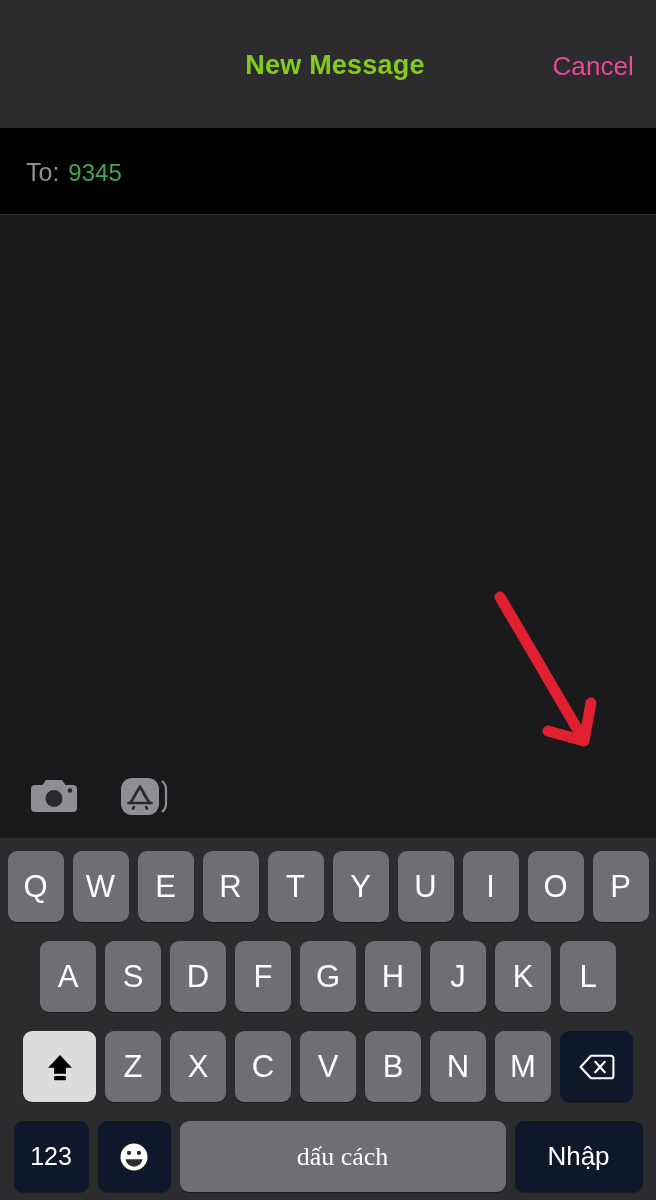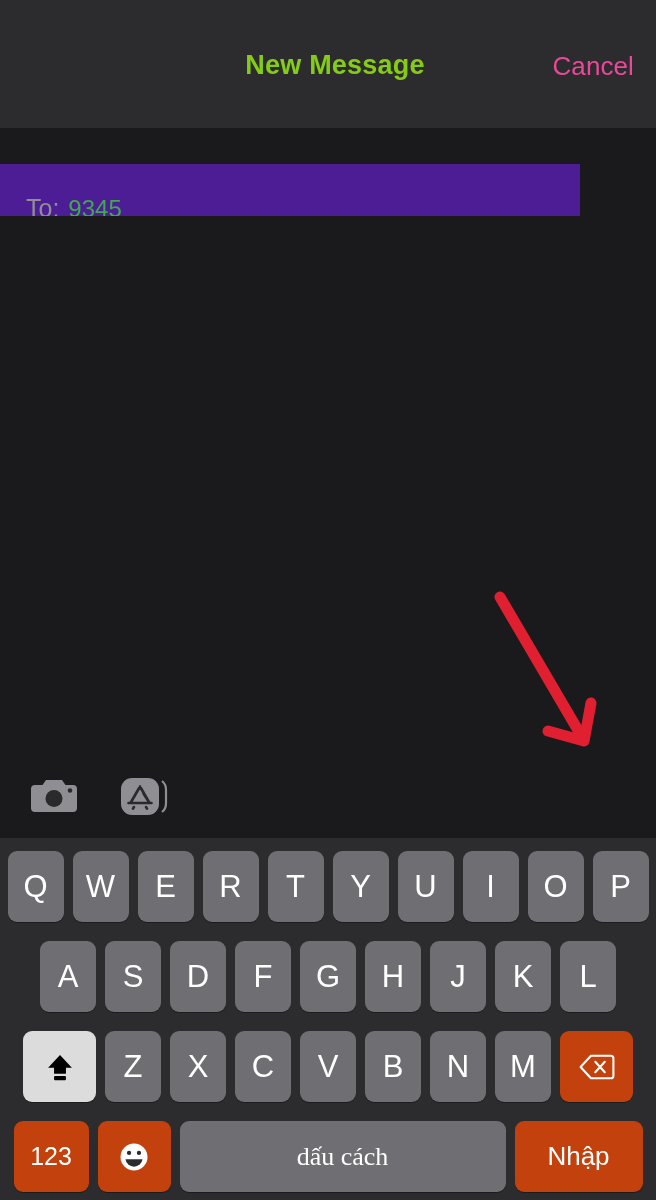--- a/index.html
+++ b/index.html
@@ -43,26 +43,25 @@
     color: #ec4899;
     font-size: 26px;
     font-weight: normal;
     letter-spacing: 0.1px;
   }
 
   
   .to-row {
     position: absolute;
     top: 128px; left: 0;
-    width: 580px;
+    width: 656px;
     height: 87px;
-    background: #4c1d95;
+    background: #000000;
     border-bottom: 1px solid #2e2e30;
     box-sizing: border-box;
-    margin-top: 36px;
   }
   .to-inner {
     position: absolute;
     left: 26px;
     top: 30px;
     display: flex;
     align-items: baseline;
     gap: 9px;
   }
   .to-label {
@@ -137,21 +136,21 @@
     color: #ffffff;
     display: flex;
     align-items: center;
     justify-content: center;
     font-size: 31px;
     font-weight: normal;
     margin: 0 4.5px;
     box-shadow: 0 1px 0 rgba(0,0,0,0.35);
   }
   .key-letter { width: 56px; }
-  .key-dark { background: #c2410c; }
+  .key-dark { background: #0f172a; }
   .key-light { background: #dcdcdc; color: #000000; }
   .key-shift { width: 73px; }
   .key-bksp { width: 73px; }
   .key-123 { width: 75px; font-size: 25px; }
   .key-emoji { width: 73px; }
   .key-space { width: 326px; font-size: 26px; font-family: Liberation Serif, serif; }
   .key-return { width: 128px; font-size: 26px; }
 </style>
 </head>
 <body>

